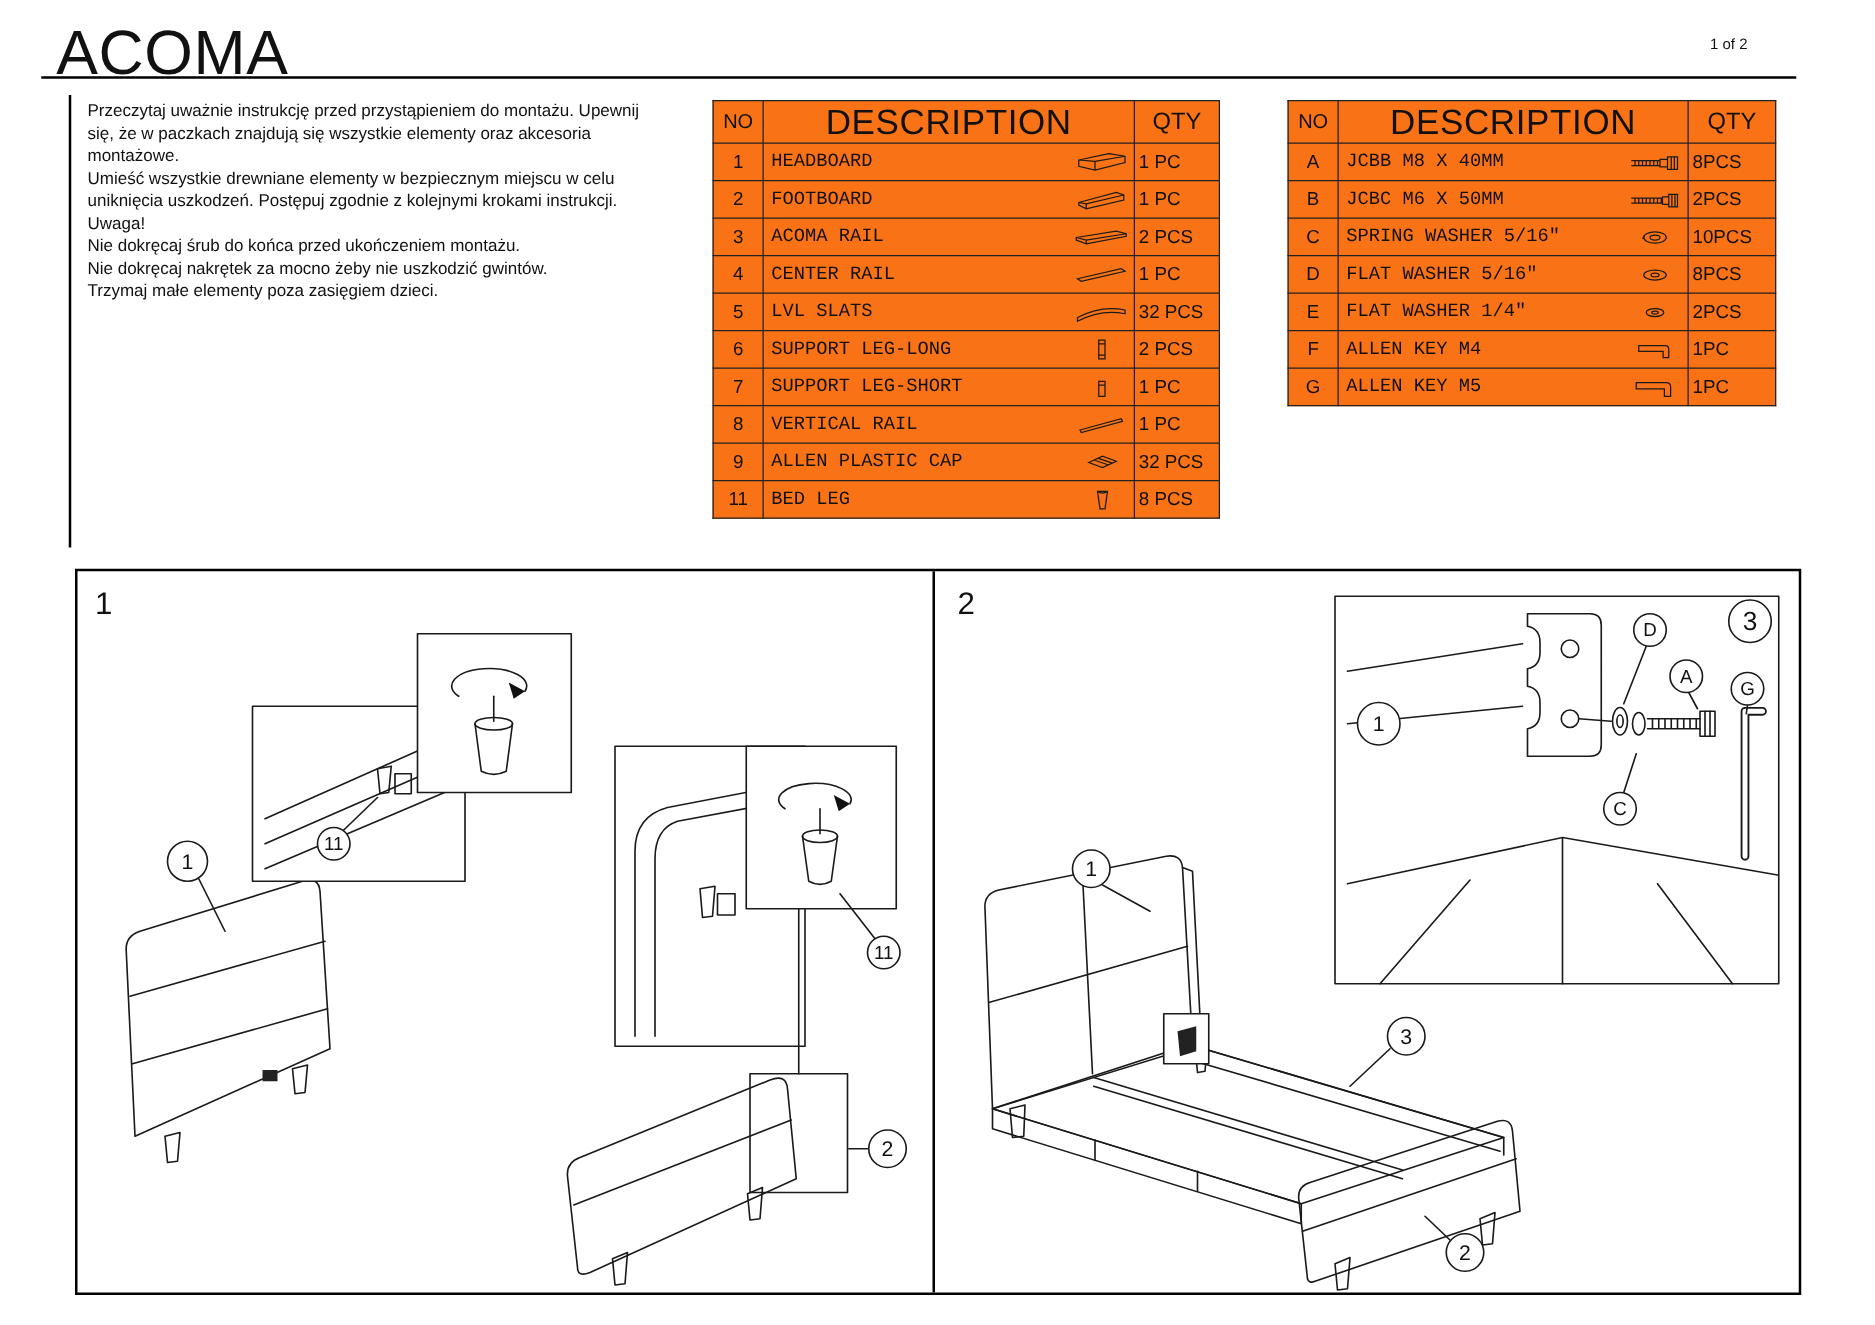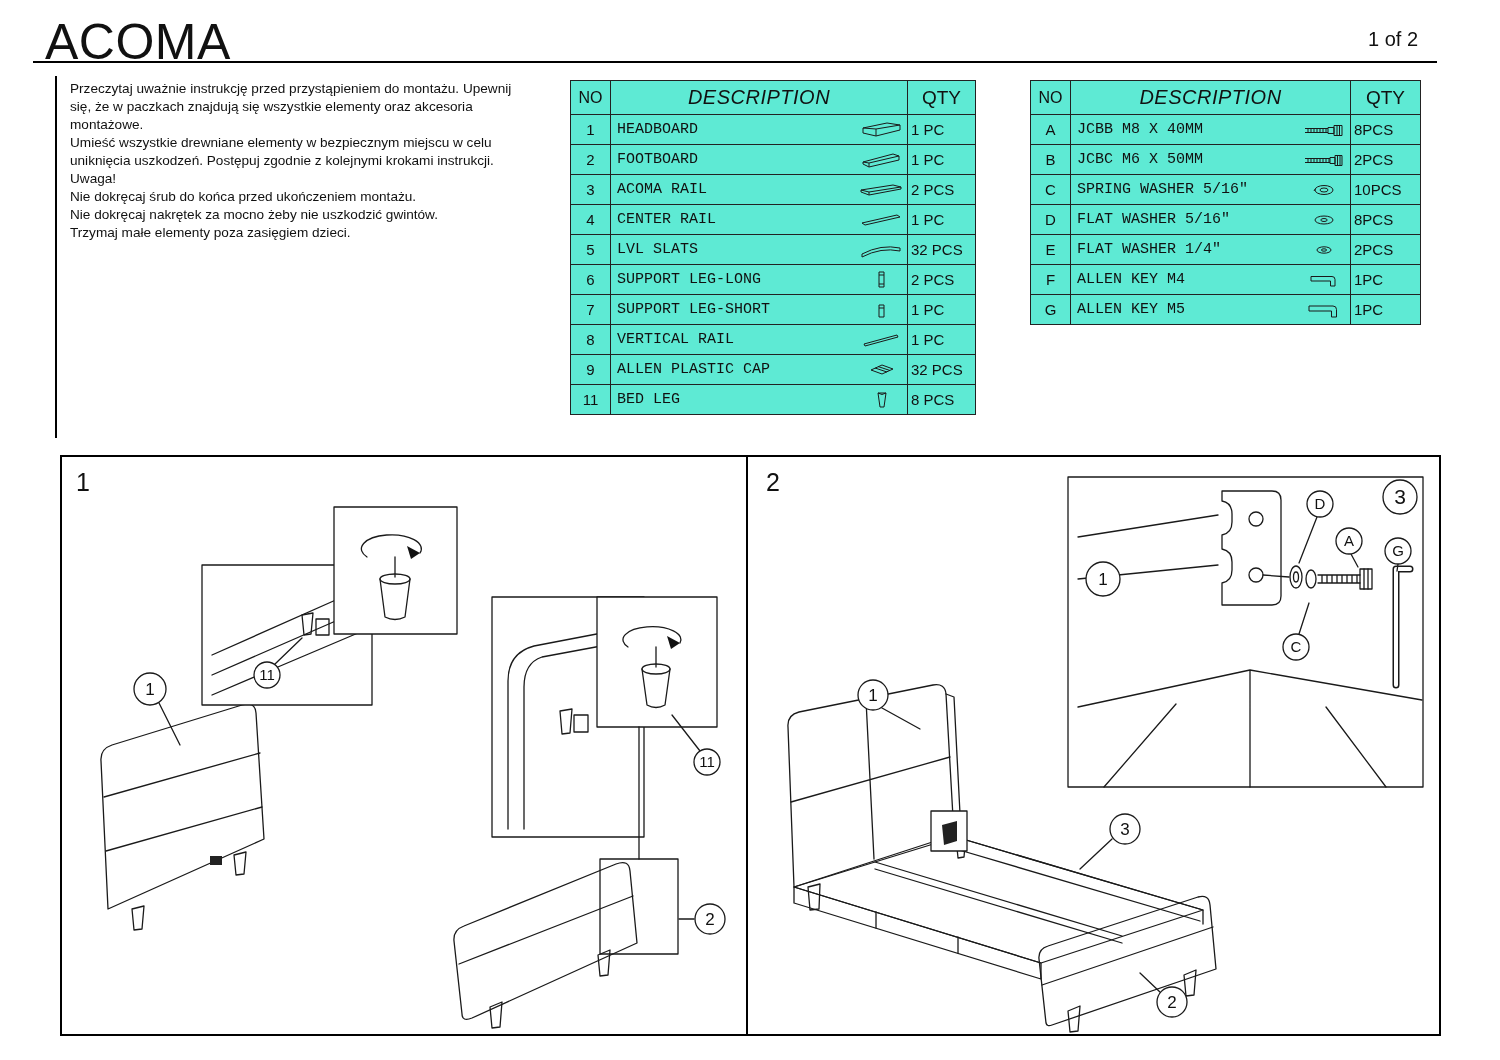--- a/index.html
+++ b/index.html
@@ -5,31 +5,31 @@
   html,body { margin:0; padding:0; }
   body {
     width:1500px; height:1060px; position:relative; overflow:hidden;
     background:#ffffff; color:#111;
     font-family:"Liberation Sans", sans-serif;
   }
   .abs { position:absolute; }
 
   
   #title { left:33px; top:4px; font-size:50px; font-weight:400; letter-spacing:.5px; margin:12px; line-height:1.05; }
-  #pagenum { left:1368px; top:28px; font-size:20px; }
+  #pagenum { left:1368px; top:28px; font-size:12px; }
   #rule { left:33px; top:61px; width:1404px; height:0; border-top:2px solid #000; }
   #vbar { left:55px; top:76px; height:362px; width:0; border-left:2px solid #000; }
   #instructions { left:70px; top:80px; width:488px; font-size:13.6px; line-height:1.32; white-space:pre-line; }
 
   
-  table { position:absolute; border-collapse:collapse; table-layout:fixed; background:#5eead4; }
+  table { position:absolute; border-collapse:collapse; table-layout:fixed; background:#f97316; }
   th, td { border:1.5px solid #222; height:29px; padding:0 6px; font-size:15px; overflow:hidden; white-space:nowrap; font-weight:400; text-align:left; }
   thead th { height:33px; text-align:center; padding:0 2px; }
   th.no-h  { font-size:16px; }
-  th.desc-h{ font-size:20px; letter-spacing:.5px;font-style:italic; }
+  th.desc-h{ font-size:28px; letter-spacing:.5px; }
   th.qty-h { font-size:19px;margin-top:28px; }
   td.no  { text-align:center; padding:0; }
   td.qty { text-align:left; padding:0 3px; }
   td.desc{ position:relative; padding-right:52px;font-family:Liberation Mono, monospace; }
   #parts-table    { left:570px;  top:80px; width:405px; }
   #hardware-table { left:1030px; top:80px; width:390px; }
   .picon { position:absolute; right:4px; top:50%; margin-top:-10px; width:44px; height:20px; }
   .picon svg { display:block; width:44px; height:20px; stroke:#1a1a1a; stroke-width:1; fill:none; }
 
   

